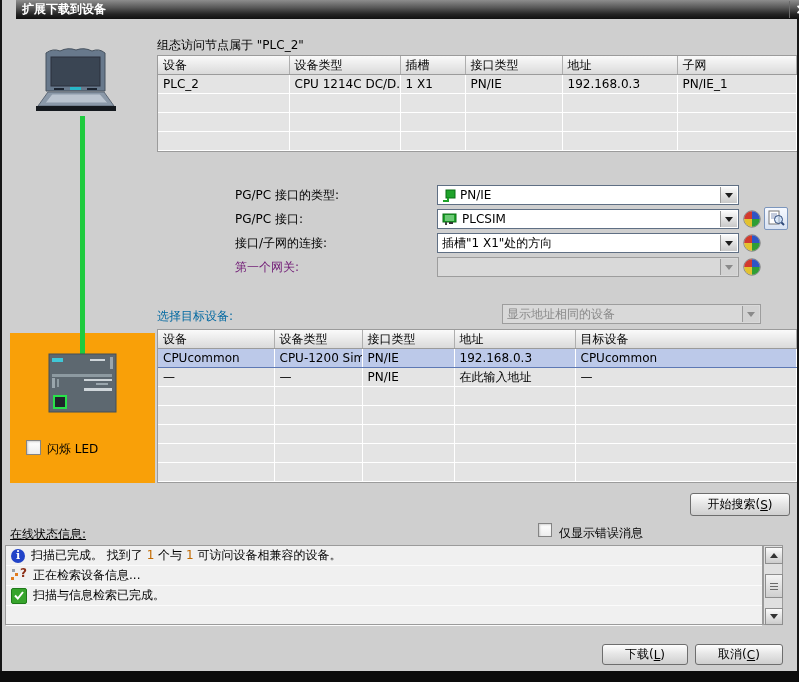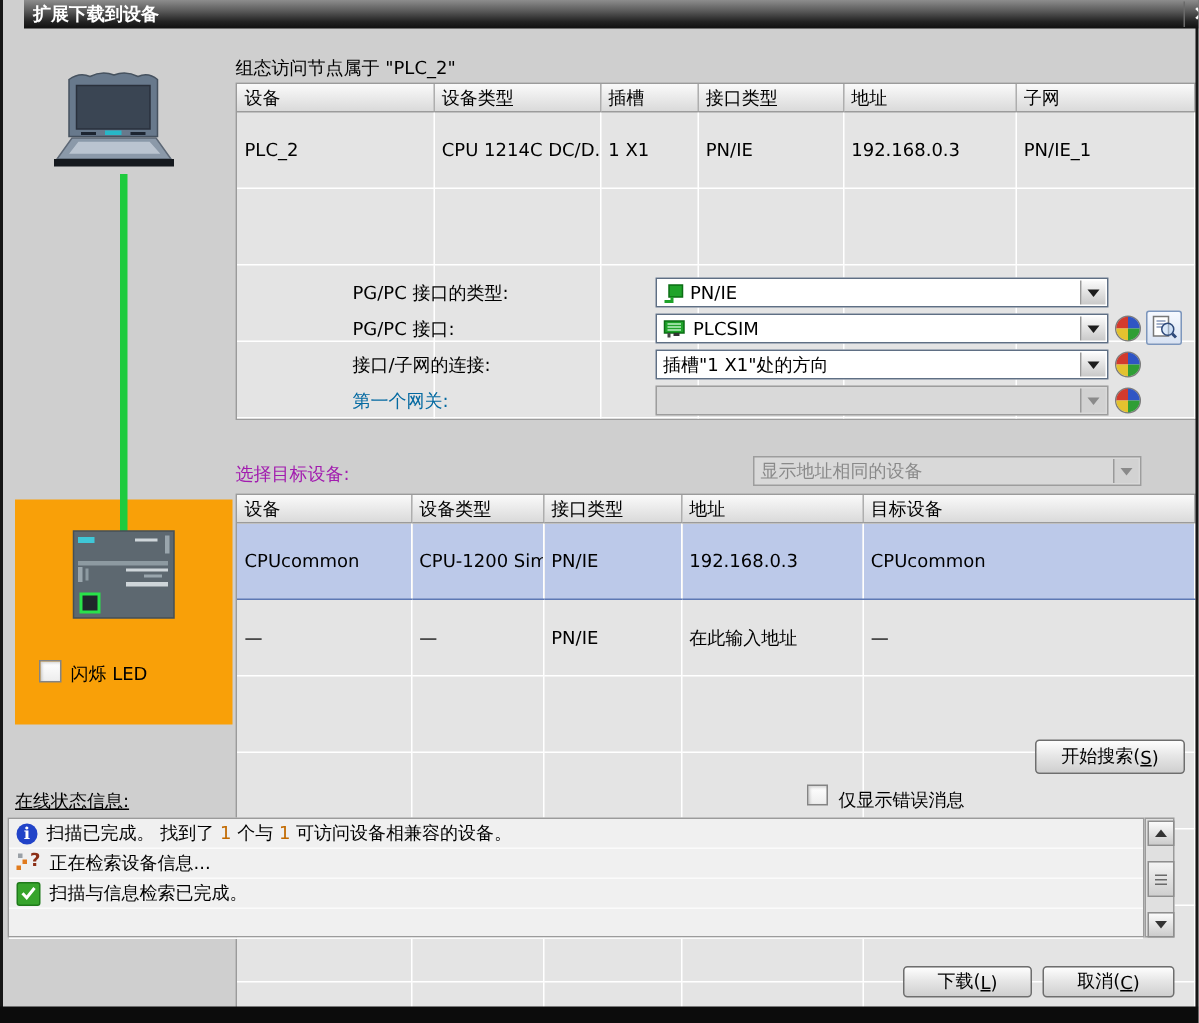--- a/index.html
+++ b/index.html
@@ -17,39 +17,39 @@
   .close-btn{position:absolute;right:3px;top:1px;width:22px;height:17px;color:#fff;
     text-align:center;line-height:16px;font-size:14px;font-weight:bold;border-left:1px solid #6a6a6a;cursor:default;}
 
   
   .tblwrap{position:absolute;border:1px solid #9b9b9b;background:#e4e4e4;}
   table.tbl{border-collapse:collapse;table-layout:fixed;font-size:12px;}
   table.tbl th{background:linear-gradient(#fafafa,#dadada);border-right:1px solid #aeaeae;
     border-bottom:1px solid #9b9b9b;font-weight:normal;text-align:left;
     height:18px;padding:0 5px;overflow:hidden;white-space:nowrap;}
   table.tbl td{background:#e4e4e4;border-right:1px solid #ffffff;border-bottom:1px solid #ffffff;
-    height:18px;padding:16px 5px;overflow:hidden;white-space:nowrap;}
+    height:18px;padding:0 5px;overflow:hidden;white-space:nowrap;}
   tr.sel td{background:#bcc9e9;border-top:1px solid #5d78b4;border-bottom:1px solid #5d78b4;}
 
   .caption{position:absolute;white-space:nowrap;}
-  .caption.dim{color:#a21caf;}
+  .caption.dim{color:#0369a1;}
 
   
   .combo{position:absolute;height:20px;background:#fff;border:1px solid #5f6f84;box-sizing:border-box;
     display:flex;align-items:center;gap:4px;padding:0 20px 0 4px;white-space:nowrap;overflow:hidden;}
   .combo .arrowbox{position:absolute;right:1px;top:1px;bottom:1px;width:16px;
     background:linear-gradient(#fbfbfb,#c9c9c9);border-left:1px solid #9a9a9a;
     display:flex;align-items:center;justify-content:center;}
   .tri-down{width:0;height:0;border-left:4px solid transparent;border-right:4px solid transparent;border-top:5px solid #1c1c1c;}
   .combo.disabled{background:#d9d9d9;border-color:#9d9d9d;color:#8a8a8a;}
   .combo.disabled .arrowbox{background:#d2d2d2;}
   .combo.disabled .tri-down{border-top-color:#8a8a8a;}
 
   .formlabel{position:absolute;width:195px;line-height:20px;white-space:nowrap;}
-  .formlabel.dim{color:#0369a1;}
+  .formlabel.dim{color:#701a75;}
 
   
   .btn{position:absolute;background:linear-gradient(#fefefe,#e7e7e7 45%,#cfcfcf);
     border:1px solid #6e6e6e;border-radius:3px;text-align:center;box-sizing:border-box;
     display:flex;align-items:center;justify-content:center;font-size:12px;cursor:default;}
   .iconbtn{position:absolute;background:linear-gradient(#f6f9ff,#d8e2f2);border:1px solid #7c96bd;
     border-radius:2px;box-sizing:border-box;display:flex;align-items:center;justify-content:center;}
 
   .checkbox{position:absolute;width:15px;height:15px;background:linear-gradient(#ffffff,#ededed);
     border:1px solid #848484;box-shadow:inset 1px 1px 2px rgba(0,0,0,.18);box-sizing:border-box;}

